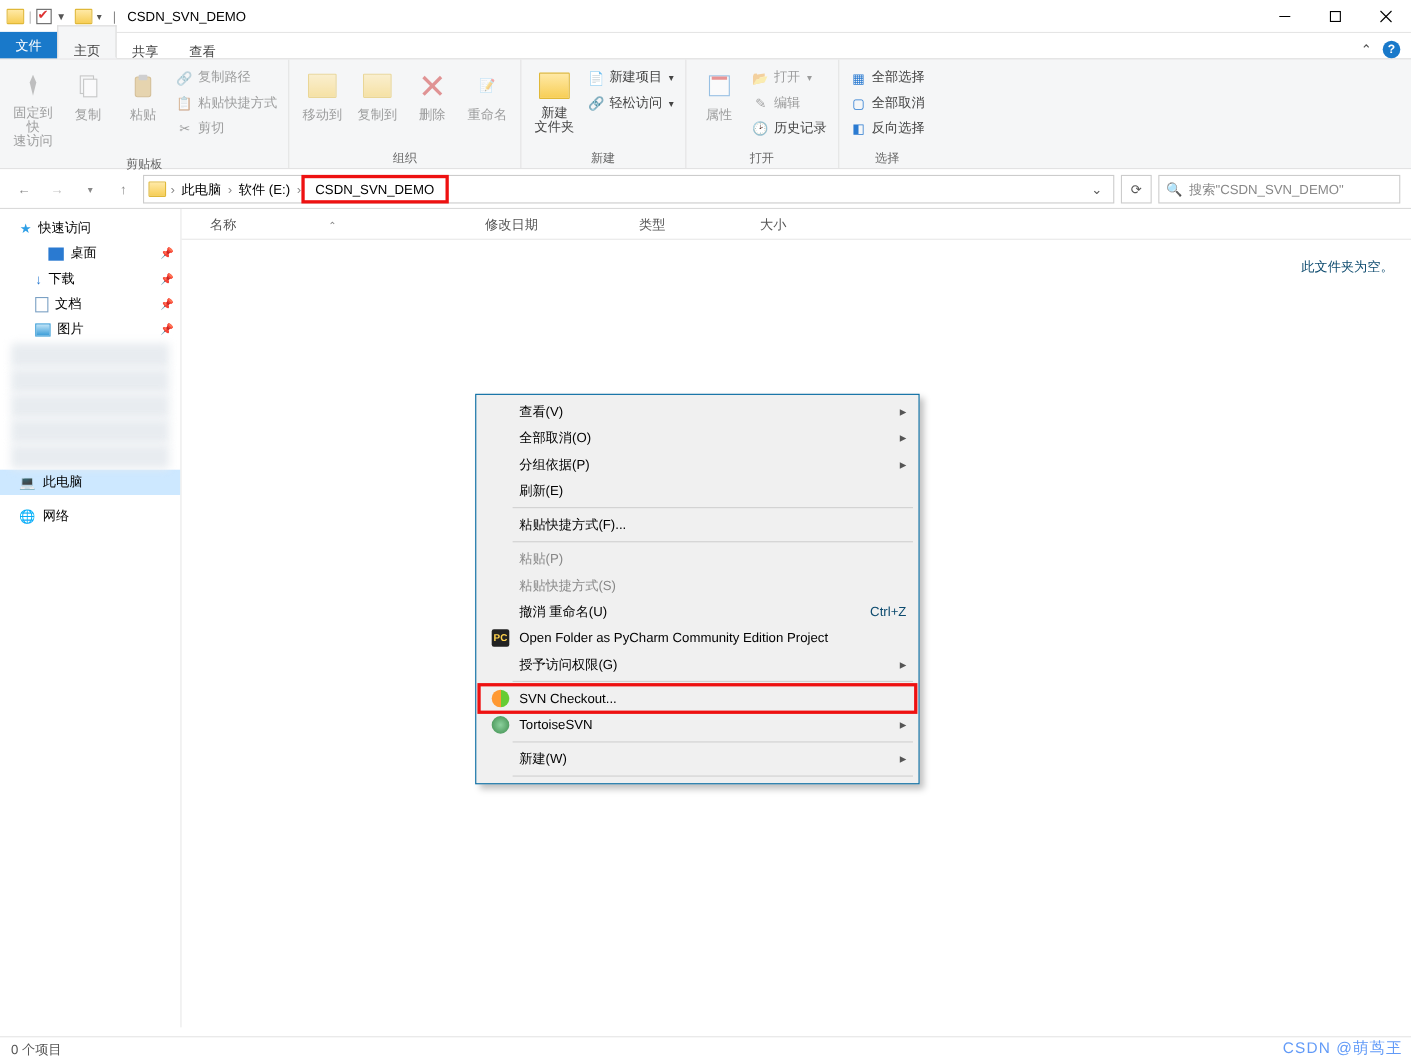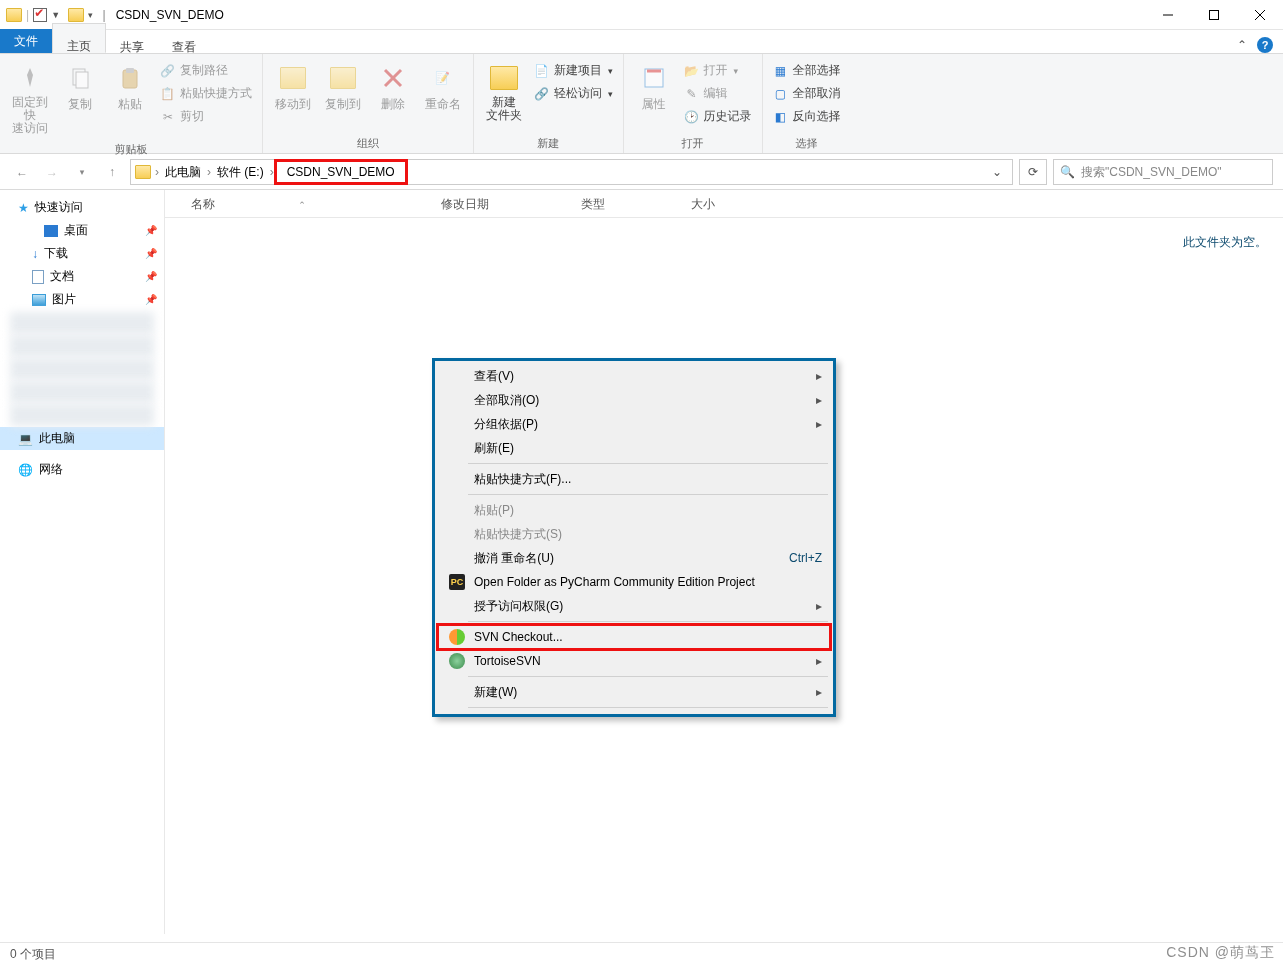--- a/index.html
+++ b/index.html
@@ -46,32 +46,32 @@
 .sidebar { width:165px; border-right:1px solid #e8e8e8; padding:6px 0; overflow:hidden;}
 .side-item { display:flex; align-items:center; padding:3px 6px 3px 18px; gap:6px; color:#000; }
 .side-item.sel { background:#cde8ff; }
 .side-item .pin { margin-left:auto; color:#777; font-size:10px;}
 .blur { filter: blur(4px); height:22px; margin:1px 10px; background:#e8ecf0; border-radius:2px; }
 .main { flex:1; position:relative; }
 .colhdr { height:28px; border-bottom:1px solid #e8e8e8; display:flex; padding-left:16px; color:#555;}
 .colhdr > div { padding:6px 10px; }
 .emptymsg { text-align:right; color:#0c4a6e; padding:16px; }
 
-.ctxmenu { position:absolute; left:432px; top:358px; width:404px; background:#f0f0f0; border:3px solid #0369a1; box-shadow: 4px 4px 6px rgba(0,0,0,.25); padding:3px; }
+.ctxmenu { position:absolute; left:432px; top:358px; width:404px; background:#f0f0f0; border:1px solid #0369a1; box-shadow: 4px 4px 6px rgba(0,0,0,.25); padding:3px; }
 .ctxmenu .row { display:flex; align-items:center; height:24px; padding:0 8px; color:#000; position:relative;}
 .ctxmenu .row.dis { color:#888; }
 .ctxmenu .row .mico { width:22px; display:flex; justify-content:center; }
 .ctxmenu .row .mtxt { flex:1; padding-left:6px; }
 .ctxmenu .row .arrow { color:#555; }
 .ctxmenu .row .short { color:#0c4a6e; }
 .ctxmenu hr { border:none; border-top:1px solid #d0d0d0; margin:3px 2px 3px 30px; }
 .ctxmenu .svn-hl { outline:3px solid #e11; outline-offset:-1px; }
 
 .statusbar { position:absolute; bottom:0; left:0; right:0; height:24px; border-top:1px solid #e5e5e5; background:#fff; display:flex; align-items:center; padding:0 10px; color:#555;}
-.watermark { position:absolute; right:8px; bottom:4px; color:#737373; font-size:14px; letter-spacing:1px; opacity:.8;}
+.watermark { position:absolute; right:8px; bottom:4px; color:#3b82f6; font-size:14px; letter-spacing:1px; opacity:.8;}
 .i-star { color:#2e9fe6; }
 .i-desk { width:14px; height:12px; background:#2a7ad1; display:inline-block;}
 .i-down { color:#2a7ad1; font-weight:bold;}
 .i-doc { width:12px; height:14px; border:1px solid #7aa0c4; background:#fff; display:inline-block;}
 .i-img { width:14px; height:12px; border:1px solid #3a9dd8; background:linear-gradient(#bfe3f7,#3a9dd8); display:inline-block;}
 .i-pc { color:#555;}
 .i-net { color:#2a9dd1;}
 .check { width:14px; height:14px; border:1px solid #666; display:inline-block; position:relative;}
 .check::after{content:"✔"; position:absolute; top:-3px; left:0; color:#d33; font-size:12px;}
 .svnico { width:16px; height:16px; background: conic-gradient(#6c3 0 50%, #f93 0 100%); border-radius:50%; }

